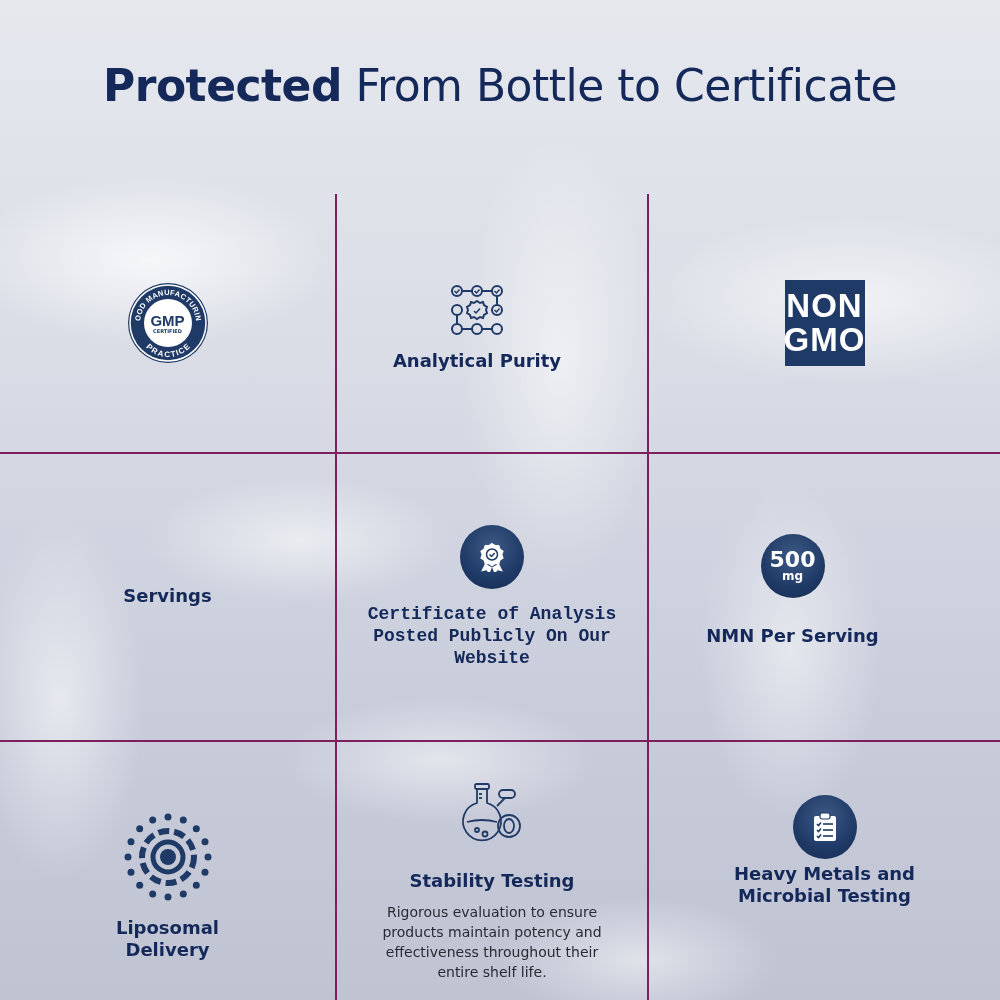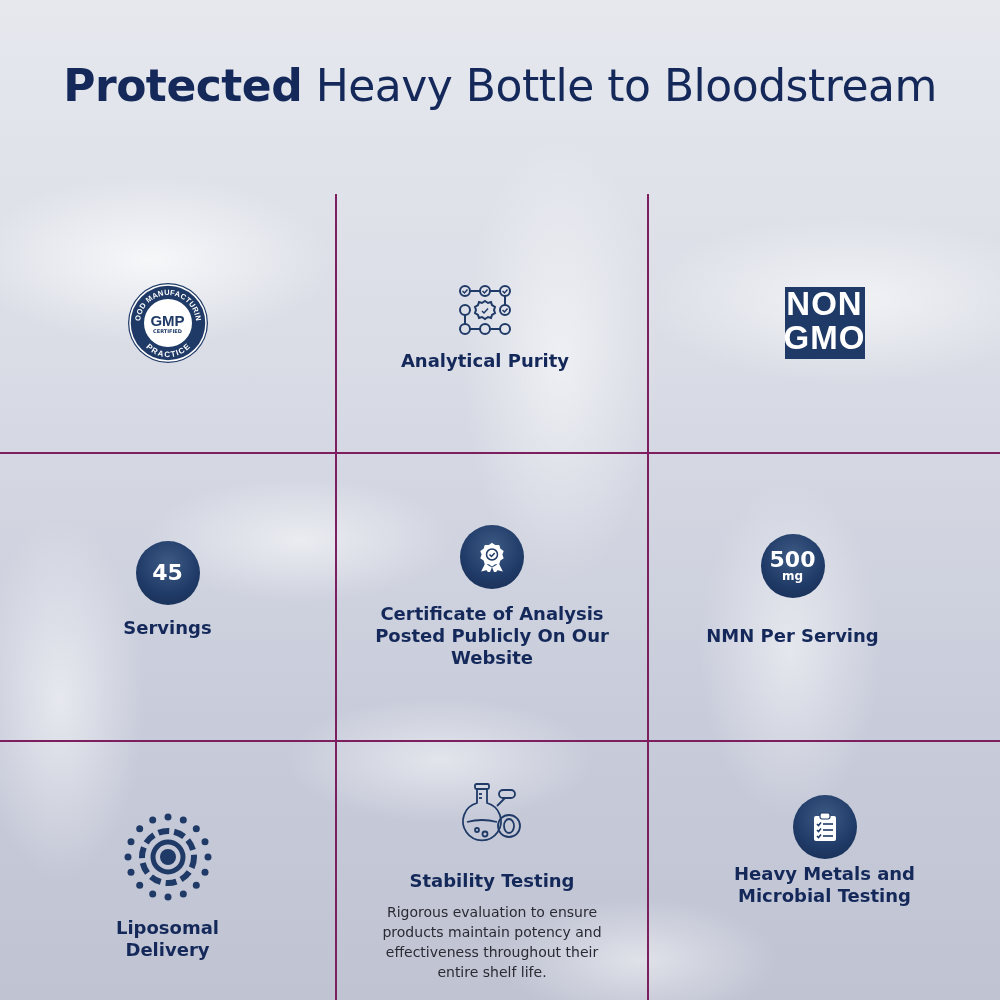--- a/index.html
+++ b/index.html
@@ -50,30 +50,30 @@
   }
   .gmp-inner {
     width: 48px; height: 48px; border-radius: 50%; background: #fff; color: #1f3a66;
     display: flex; flex-direction: column; align-items: center; justify-content: center;
   }
   .gmp-inner .big { font-weight: bold; font-size: 15px; line-height: 15px; font-family: "Liberation Sans", sans-serif; }
   .gmp-inner .small { font-size: 5px; line-height: 6px; font-weight: bold; }
   .gmp svg { position: absolute; left: 0; top: 0; }
 
   .nongmo {
-    width: 80px; height: 72px; background: #1f3a66; color: #fff;
-    display: flex; flex-direction: column; align-items: center; justify-content: flex-start;
+    width: 80px; height: 86px; background: #1f3a66; color: #fff;
+    display: flex; flex-direction: column; align-items: center; justify-content: center;
     font-family: "Liberation Sans", sans-serif; font-weight: bold; font-size: 33px; line-height: 34px;
     letter-spacing: 1px;
   }
 </style>
 </head>
 <body>
 
-<h1 class="title"><span class="bold">Protected</span><span class="rest"> Heavy Bottle to Bloodstream</span></h1>
+<h1 class="title"><span class="bold">Protected</span><span class="rest"> From Bottle to Certificate</span></h1>
 
 <div class="vline" style="left:335px"></div>
 <div class="vline" style="left:647px"></div>
 <div class="hline" style="top:452px"></div>
 <div class="hline" style="top:740px"></div>
 
 <div class="cell" style="left:0;top:194px;width:335px;height:258px;">
   <div class="gmp">
     <svg width="80" height="80" viewBox="0 0 80 80">
       <defs>
@@ -88,21 +88,21 @@
         <textPath href="#arcBot" startOffset="50%" text-anchor="middle">PRACTICE</textPath>
       </text>
     </svg>
     <div class="gmp-inner" style="position:relative;z-index:1">
       <span class="big">GMP</span>
       <span class="small">CERTIFIED</span>
     </div>
   </div>
 </div>
 
-<div class="cell" style="left:330px;top:194px;width:310px;height:258px;padding-top:10px;">
+<div class="cell" style="left:322px;top:194px;width:310px;height:258px;padding-top:10px;">
   <svg width="56" height="52" viewBox="0 0 56 52" fill="none" stroke="#1f3a66" stroke-width="2">
     <circle cx="8" cy="7" r="5"></circle>
       <circle cx="28" cy="7" r="5"></circle>
       <circle cx="48" cy="7" r="5"></circle>
     <line x1="13" y1="7" x2="23" y2="7"></line>
       <line x1="33" y1="7" x2="43" y2="7"></line>
     <line x1="48" y1="12" x2="48" y2="21"></line>
     <circle cx="48" cy="26" r="5"></circle>
     <circle cx="8" cy="26" r="5"></circle>
     <path d="M28 17 l3 2 3-1 1 3 3 2-1 3 1 3-3 2-1 3-3-1-3 2-3-2-3 1-1-3-3-2 1-3-1-3 3-2 1-3 3 1z"></path>
@@ -122,37 +122,34 @@
 </div>
 
 <div class="cell" style="left:649px;top:194px;width:351px;height:258px;">
   <div class="nongmo">
     <span>NON</span>
     <span>GMO</span>
   </div>
 </div>
 
 <div class="cell" style="left:0;top:454px;width:335px;height:286px;padding-bottom:14px;">
-  <div class="badge">
-    <span class="num">45</span>
-  </div>
   <div class="cell-title" style="margin-top:12px">Servings</div>
 </div>
 
 <div class="cell" style="left:337px;top:454px;width:310px;height:286px;">
   <div class="badge">
     <svg width="28" height="30" viewBox="0 0 28 30" fill="none" stroke="#fff" stroke-width="2">
       <path d="M14 2 l3 2 3.5 0 1 3.3 3 2-1.2 3.3 1.2 3.3-3 2-1 3.3-3.5 0-3 2-3-2-3.5 0-1-3.3-3-2 1.2-3.3-1.2-3.3 3-2 1-3.3 3.5 0z" fill="#fff"></path>
       <circle cx="14" cy="12.5" r="5.5" stroke="#1f3a66" stroke-width="1.5"></circle>
       <path d="M11.5 12.5 l2 2 3.2-3.5" stroke="#1f3a66" stroke-width="1.5"></path>
       <path d="M8 22 l-3 6 4-1 2 3 2-5" fill="#fff"></path>
       <path d="M20 22 l3 6-4-1-2 3-2-5" fill="#fff"></path>
     </svg>
   </div>
-  <div class="cell-title" style="margin-top:14px;width:250px;">Certificate of Analysis Posted Publicly On Our Website</div>
+  <div class="cell-title" style="margin-top:14px;width:250px;font-family:Liberation Mono, monospace;">Certificate of Analysis Posted Publicly On Our Website</div>
 </div>
 
 <div class="cell" style="left:617px;top:454px;width:351px;height:286px;padding-bottom:14px;">
   <div class="badge">
     <span class="num">500</span>
     <span class="unit">mg</span>
   </div>
   <div class="cell-title" style="margin-top:27px">NMN Per Serving</div>
 </div>
 

